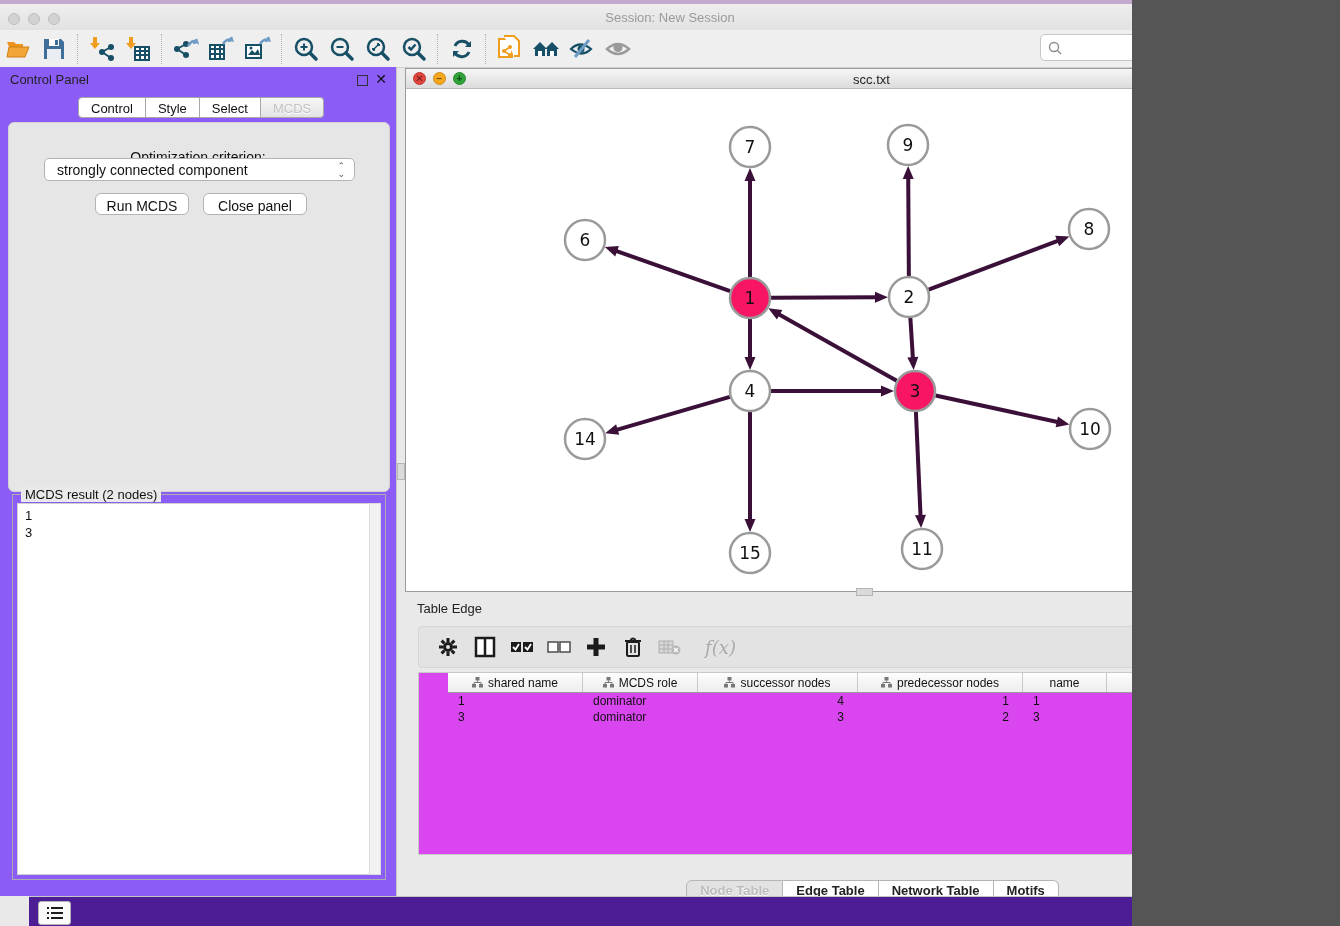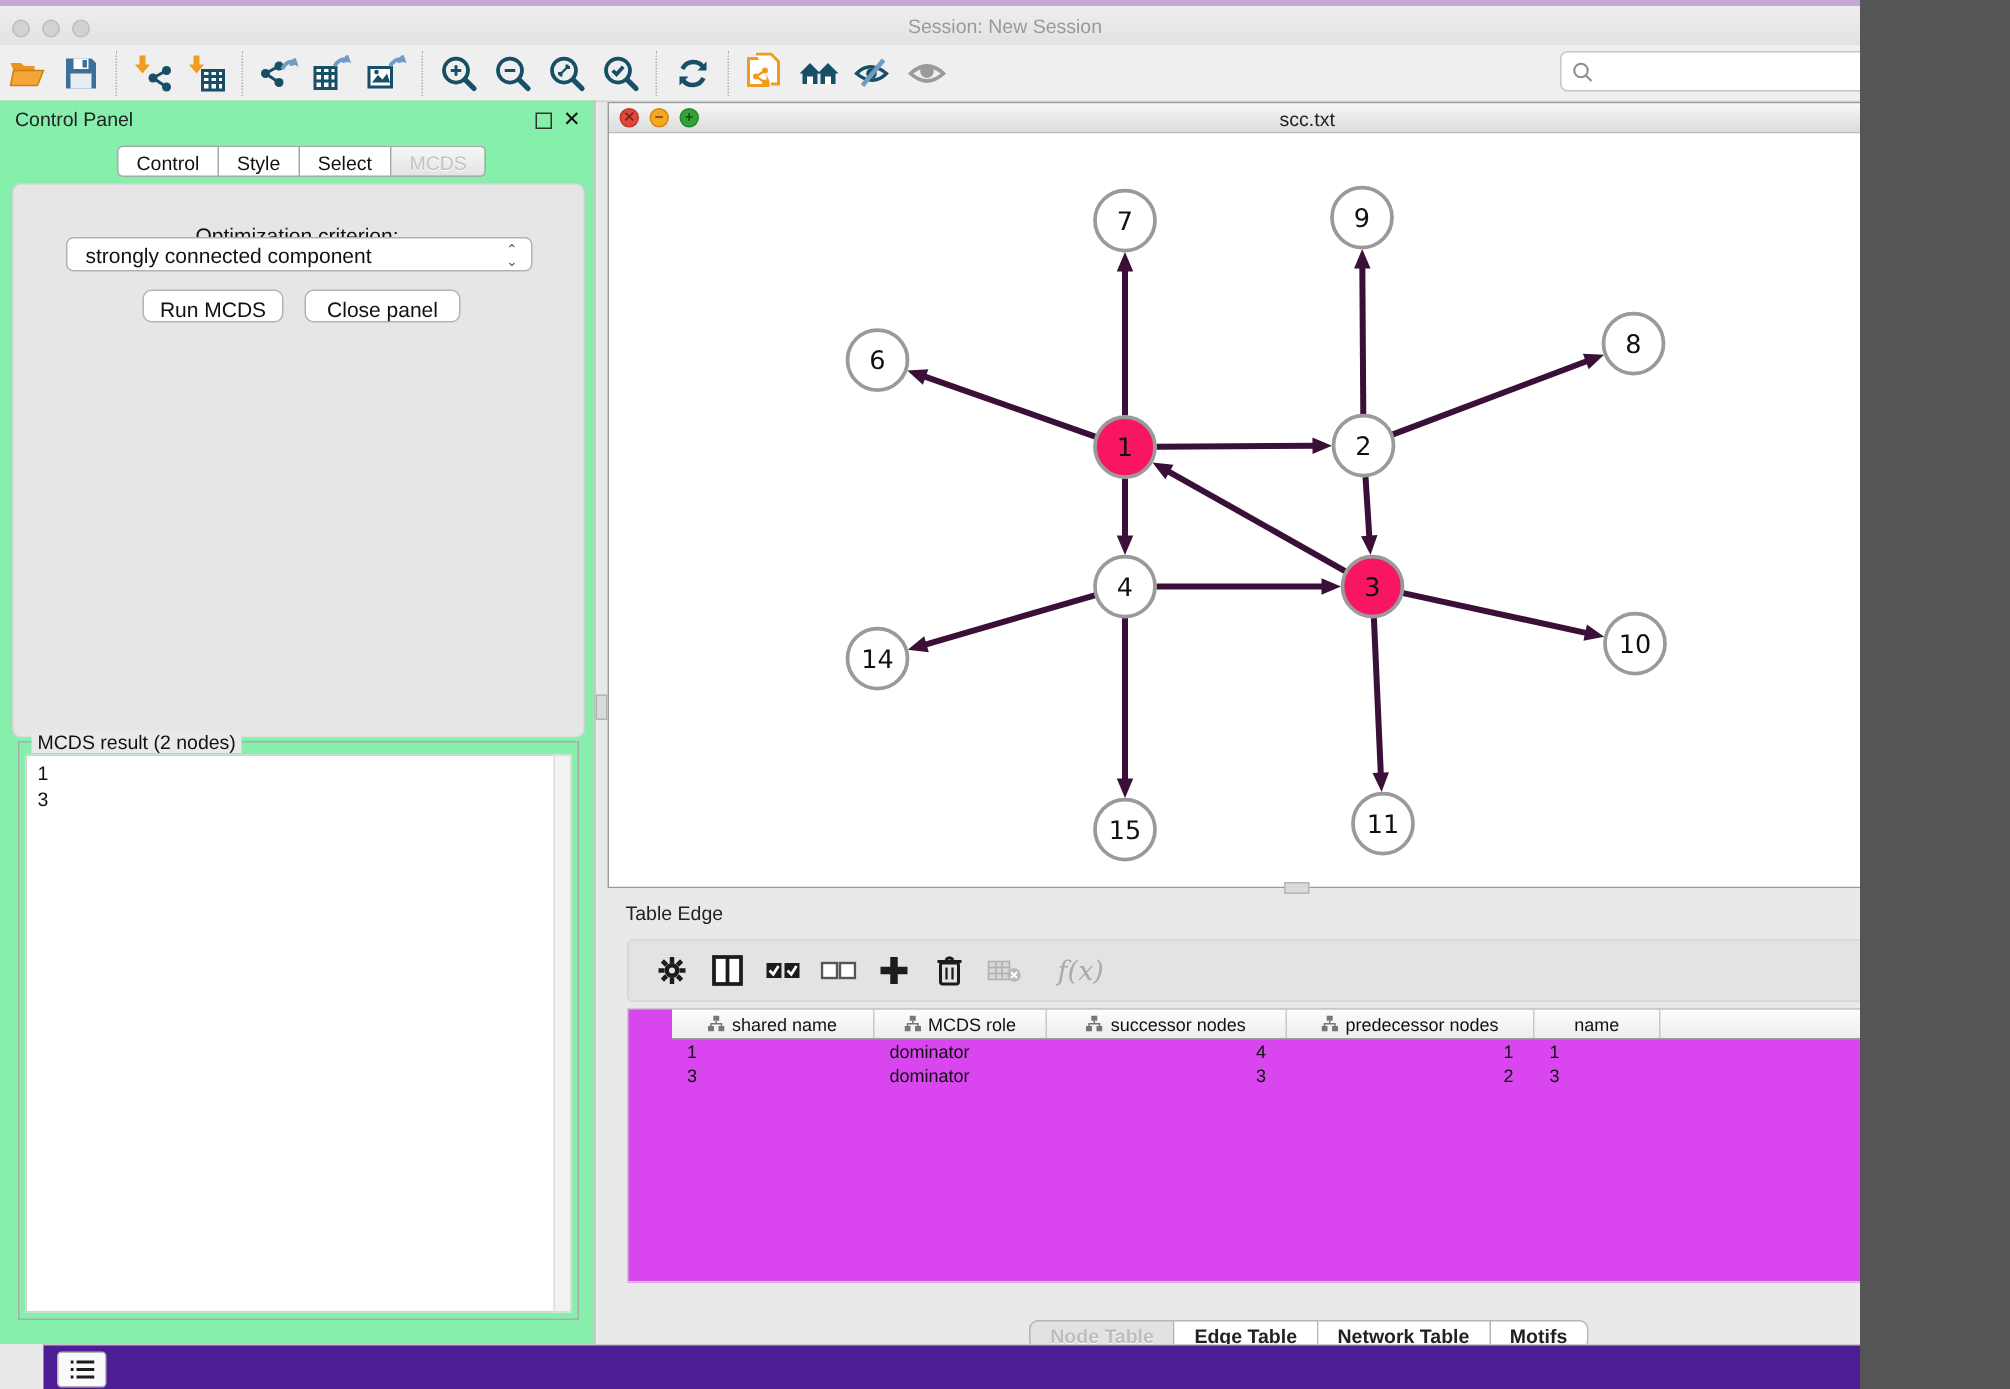--- a/index.html
+++ b/index.html
@@ -1,38 +1,38 @@
 <!DOCTYPE html>
 <html><head>
 <meta charset="utf-8">
 <style>
   html,body{margin:0;padding:0;}
   body{font-family:"Liberation Sans","DejaVu Sans",sans-serif;background:#555;}
-  .app{position:relative;width:1240px;height:926px;background:#e9e9e9;overflow:hidden;}
+  .app{position:relative;width:1132px;height:926px;background:#e9e9e9;overflow:hidden;}
 
   
   .desk-strip{position:absolute;left:0;top:0;width:1340px;height:4px;background:#c3a9cf;}
   .titlebar{position:absolute;left:0;top:4px;width:1340px;height:26px;
     background:linear-gradient(#eeeeee,#e2e2e2);border-bottom:1px solid #c8c8c8;}
   .tl-dot{position:absolute;top:9px;width:12px;height:12px;border-radius:50%;
     background:#d2d2d2;border:1px solid #bdbdbd;box-sizing:border-box;}
   .win-title{position:absolute;left:0;right:0;top:6px;text-align:center;
     font-size:13px;color:#9a9a9a;}
 
   .toolbar{position:absolute;left:0;top:30px;width:1340px;height:37px;
     background:#efefef;border-bottom:1px solid #cfcfcf;display:flex;align-items:center;}
   .tb-btn{width:36px;height:32px;display:flex;align-items:center;justify-content:center;flex:0 0 auto;}
   .tb-sep{width:1px;height:30px;border-left:1px dotted #b0b0b0;margin:0 5px;flex:0 0 auto;}
   .searchbox{position:absolute;right:10px;top:4px;width:288px;height:25px;background:#fff;
     border:1px solid #c6c6c6;border-radius:5px;display:flex;align-items:center;}
   .searchbox input{border:none;outline:none;flex:1;font-size:13px;background:transparent;padding:0 6px 0 2px;}
   .search-glyph{margin-left:7px;flex:0 0 auto;}
 
   
-  .control-panel{position:absolute;left:0;top:67px;width:396px;height:829px;background:#86efac;
+  .control-panel{position:absolute;left:0;top:67px;width:396px;height:829px;background:#8b5cf6;
     border-right:1px solid #c4c4c4;}
   .cp-header{position:absolute;left:0;top:0;width:100%;height:26px;}
   .cp-title{position:absolute;left:10px;top:5px;font-size:13px;color:#222;}
   .float-box{position:absolute;width:9px;height:9px;border:1.5px solid #333;top:8px;}
   .close-x{position:absolute;top:4px;font-size:14px;font-weight:bold;color:#111;}
   .cp-tabs{position:absolute;left:78px;top:30px;height:21px;display:flex;}
   .cp-tab{height:21px;line-height:21px;padding:0 12px;font-size:13px;background:#fff;
     border:1px solid #a8a8a8;border-left:none;color:#111;box-sizing:border-box;}
   .cp-tab:first-child{border-left:1px solid #a8a8a8;border-radius:4px 0 0 4px;}
   .cp-tab:last-child{border-radius:0 4px 4px 0;}

